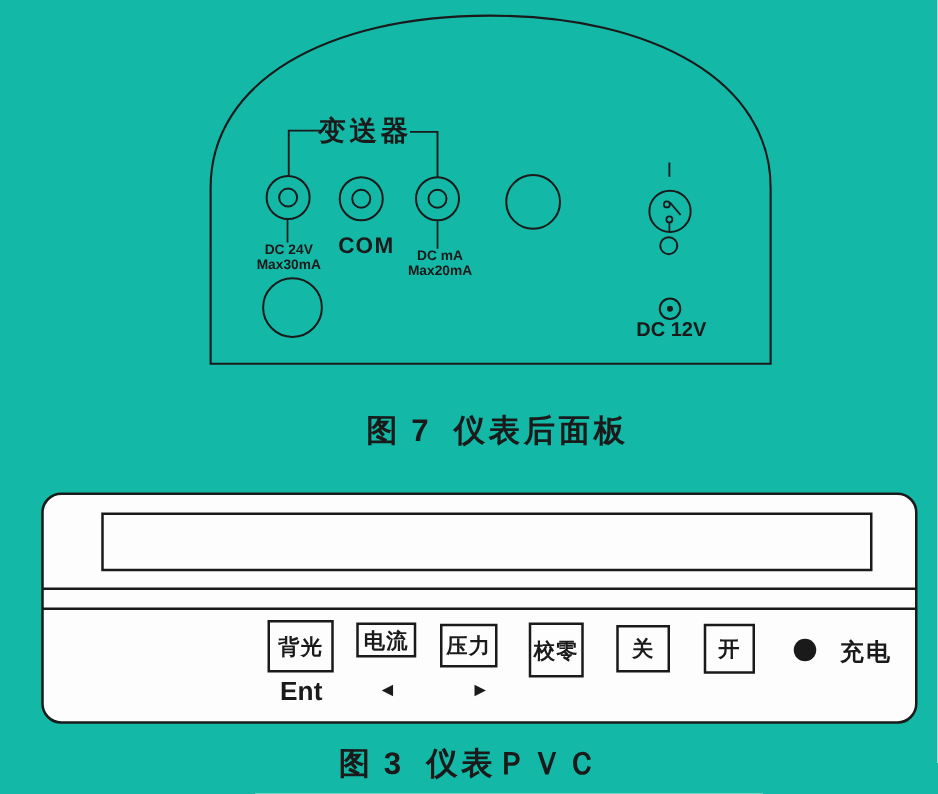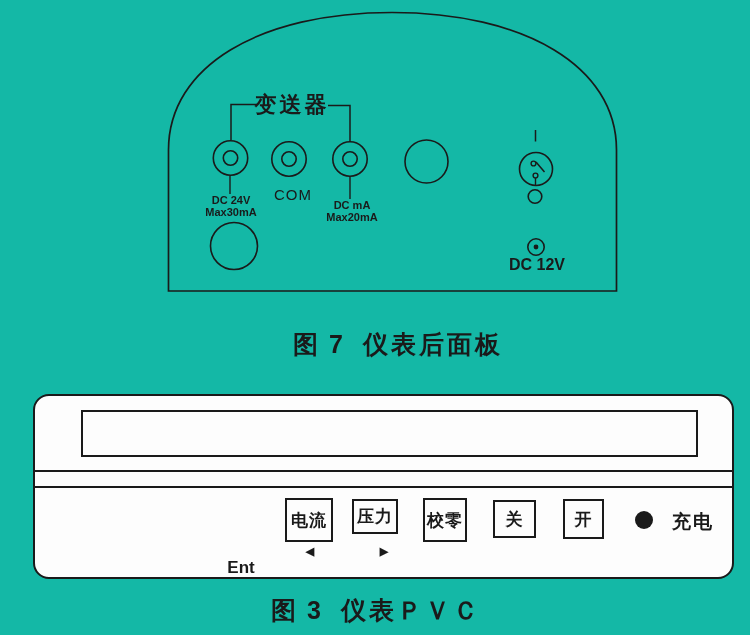--- a/index.html
+++ b/index.html
@@ -8,21 +8,21 @@
     font-family:"Liberation Sans",sans-serif;color:#1a1a1a;overflow:hidden;
   }
   .abs{position:absolute;}
   .ctr{transform:translateX(-50%);text-align:center;white-space:nowrap;}
 
   
   .fig2-svg{position:absolute;left:0;top:0;width:750px;height:330px;}
   .transmitter-label{left:292px;top:90px;font-size:22px;font-weight:bold;letter-spacing:3px;}
   .lbl-sm{font-size:11px;font-weight:600;line-height:11.5px;letter-spacing:0px;}
   .lbl-24v{left:231px;top:195px;}
-  .lbl-com{left:293px;top:186px;font-size:15px;font-weight:400;letter-spacing:1px;}
+  .lbl-com{left:293px;top:186px;font-size:18px;font-weight:700;letter-spacing:1px;}
   .lbl-ma{left:352px;top:200px;}
   .lbl-12v{left:537px;top:256px;font-size:16px;font-weight:600;}
 
   .caption{font-size:25px;font-weight:bold;letter-spacing:3px;}
   .caption .pfx{margin-right:18px;letter-spacing:2px;}
   .caption2{left:398px;top:328px;}
   .caption3{left:376px;top:594px;}
 
   
   .panel-outer{
@@ -36,28 +36,28 @@
   .hline{left:34px;width:699px;height:2px;background:#1a1a1a;}
   .hline1{top:470px;}
   .hline2{top:486px;}
 
   .key{
     border:2px solid #1a1a1a;box-sizing:border-box;background:#fdfdfd;
     display:flex;align-items:center;justify-content:center;
     font-size:17px;font-weight:bold;letter-spacing:1px;
   }
   .key-b1{left:214px;top:496px;width:53px;height:42px;}
-  .key-b2{left:285px;top:498px;width:48px;height:44px;}
+  .key-b2{left:285px;top:498px;width:48px;height:28px;}
   .key-b3{left:352px;top:499px;width:46px;height:35px;}
   .key-b4{left:423px;top:498px;width:44px;height:44px;}
   .key-b5{left:493px;top:500px;width:43px;height:38px;}
   .key-b6{left:563px;top:499px;width:41px;height:40px;}
 
   .sub-lbl{font-weight:bold;}
-  .sub-ent{left:241px;top:542px;font-size:17px;margin-top:16px;}
+  .sub-ent{left:241px;top:542px;font-size:21px;}
   .sub-left{left:310px;top:545px;font-size:11px;}
   .sub-right{left:384px;top:545px;font-size:11px;}
 
   .charge-dot{left:635px;top:511px;width:18px;height:18px;border-radius:50%;background:#1a1a1a;}
   .charge-label{left:672px;top:509px;font-size:19px;font-weight:bold;letter-spacing:2px;}
 </style>
 </head>
 <body>
 
 <div class="page">
@@ -125,20 +125,21 @@
 
   <div class="abs ctr caption caption2">
     <span class="pfx">图 7</span><span>仪表后面板</span>
   </div>
 
   <div class="abs panel-outer"></div>
   <div class="abs display-window"></div>
   <div class="abs hline hline1"></div>
   <div class="abs hline hline2"></div>
 
+  <div class="abs key key-b1">背光</div>
   <div class="abs key key-b2">电流</div>
   <div class="abs key key-b3">压力</div>
   <div class="abs key key-b4">校零</div>
   <div class="abs key key-b5">关</div>
   <div class="abs key key-b6">开</div>
 
   <div class="abs ctr sub-lbl sub-ent">Ent</div>
   <div class="abs ctr sub-lbl sub-left">◀</div>
   <div class="abs ctr sub-lbl sub-right">▶</div>
 

